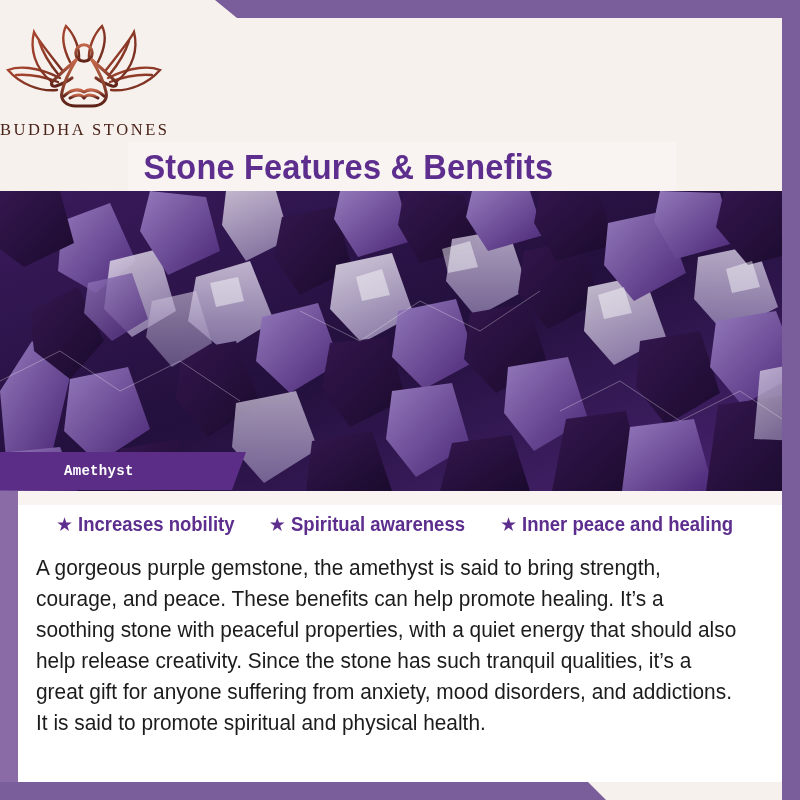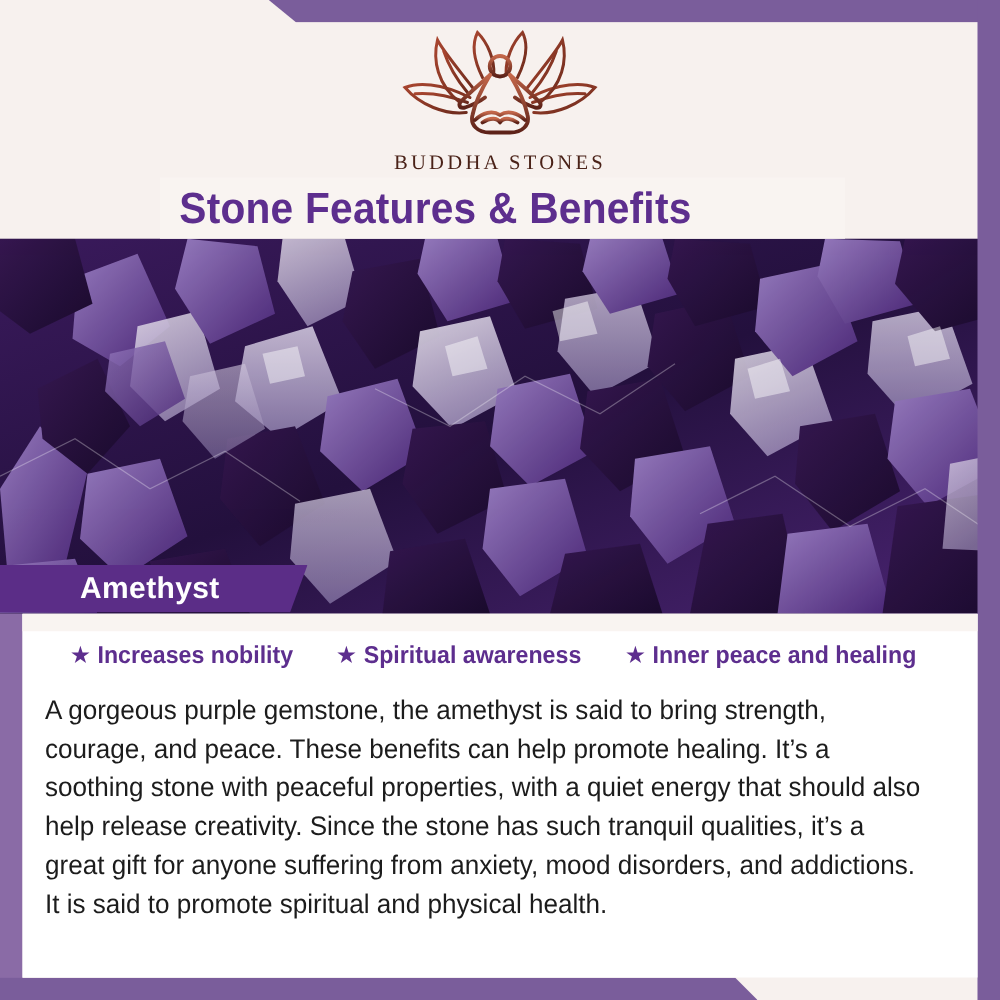--- a/index.html
+++ b/index.html
@@ -42,21 +42,21 @@
   }
 
   
   .header {
     position:absolute; top:0; left:0;
     width:800px; height:191px;
     background:#f7f1ee;
   }
   .logo-wrap {
     position:absolute; top:22px; left:0; width:800px;
-    display:flex; flex-direction:column; align-items:center;
+    display:flex; flex-direction:column; align-items:flex-start;
   }
   .logo-mark { width:168px; height:92px; display:block; }
   .logo-text {
     margin-top:6px;
     font-family:"Liberation Serif", serif;
     font-size:16.5px;
     letter-spacing:2.6px;
     color:#4a2218;
     white-space:nowrap;
   }
@@ -89,22 +89,22 @@
   
   .stone-banner {
     position:absolute; left:0; top:452px;
     width:250px; height:38px;
     background:#5b2d87;
     clip-path:polygon(0 0, 246px 0, 232px 38px, 0 38px);
     display:flex; align-items:center;
   }
   .stone-banner-label {
     margin-left:64px;
-    font-family:Liberation Sans, sans-serif;
-    font-size:24px; font-weight:bold;
+    font-family:Liberation Mono, monospace;
+    font-size:14px; font-weight:bold;
     color:#ffffff;
     letter-spacing:.3px;
   }
 
   
   .panel {
     position:absolute; left:18px; top:491px;
     width:764px; height:291px;
     background:#ffffff;
   }

